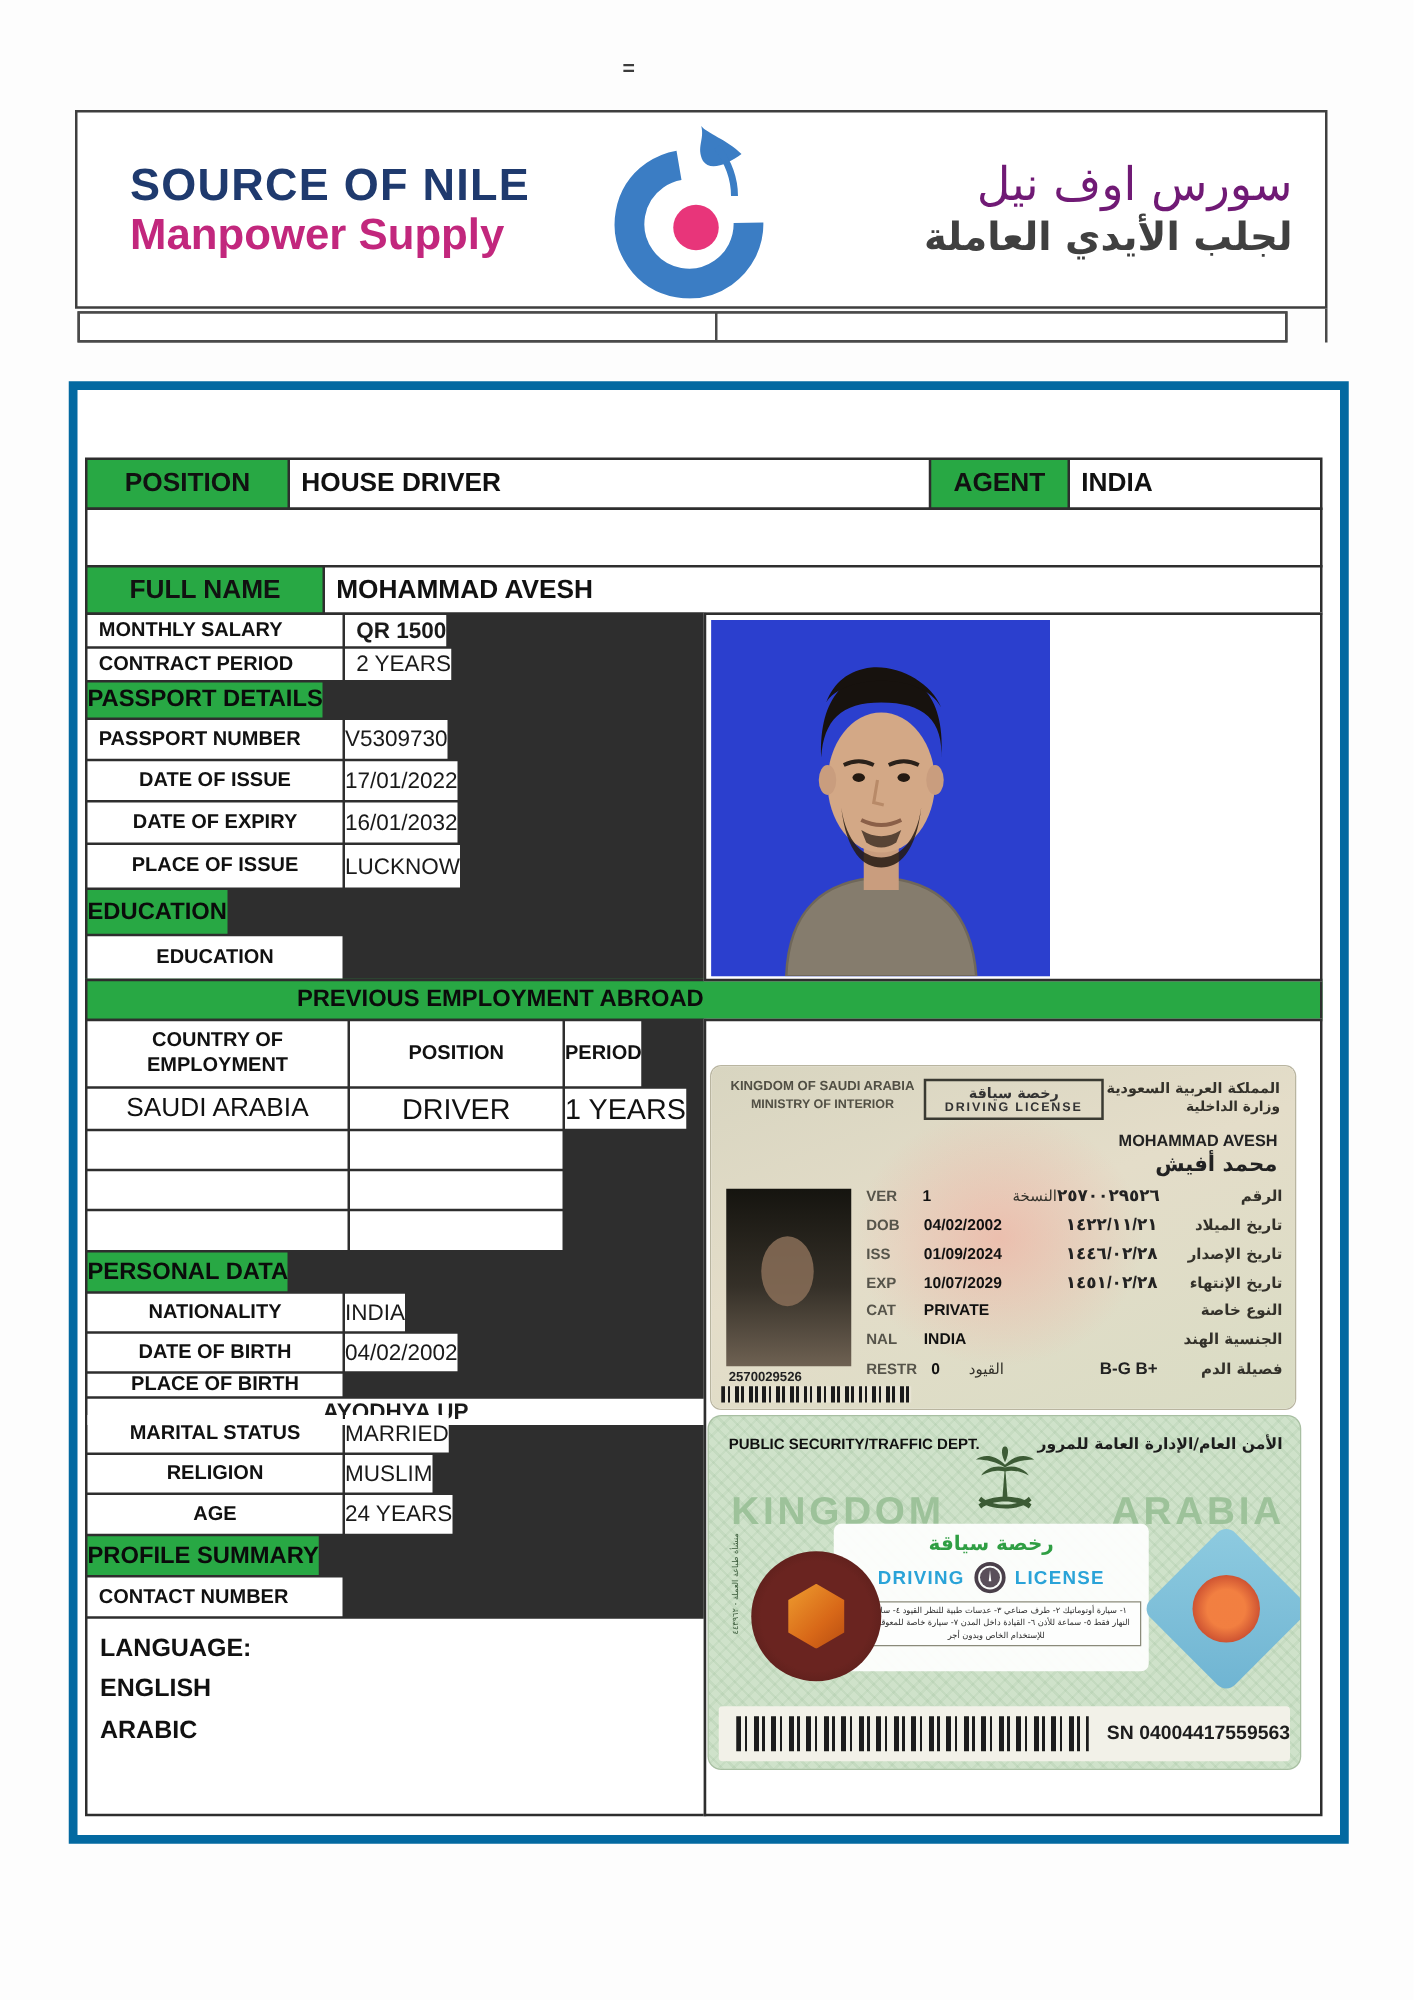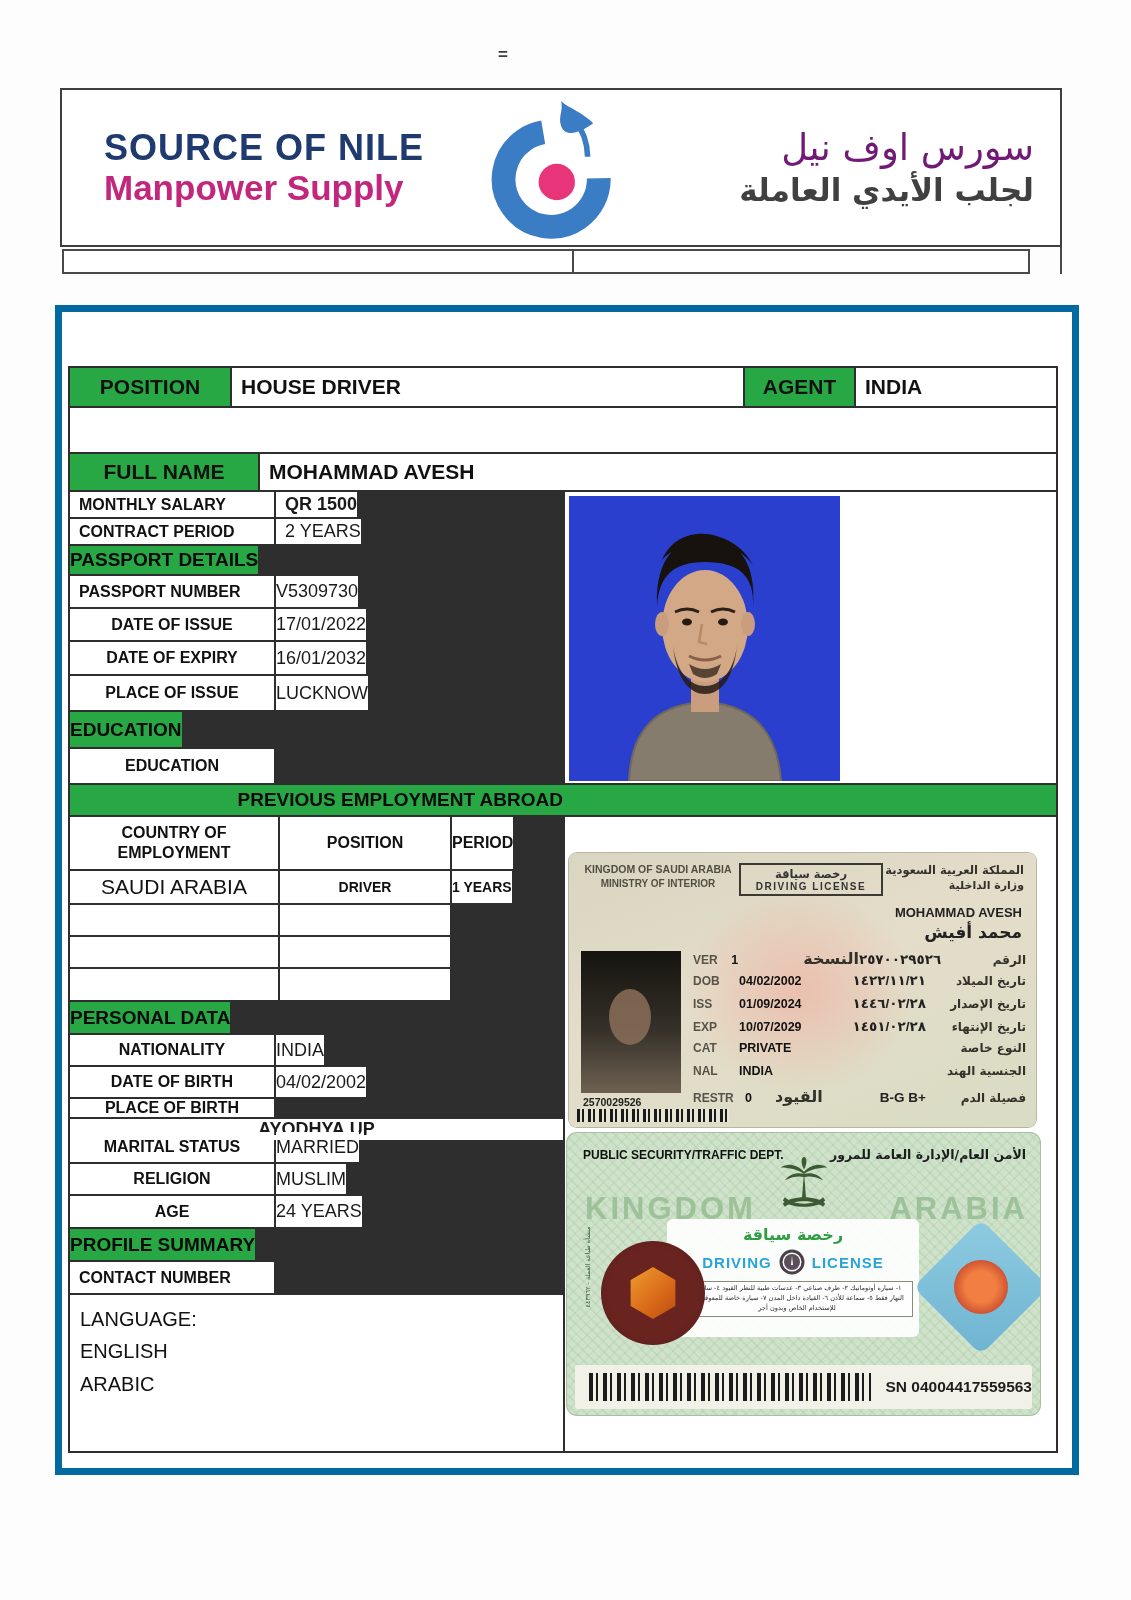--- a/index.html
+++ b/index.html
@@ -57,25 +57,25 @@
   .bold{font-weight:bold;}
 
   .band-green{left:6px;top:471px;width:990px;height:34px;background:#28a844;border:2px solid #2e2e2e;
               display:flex;align-items:center;}
   .band-green span{width:493px;text-align:right;font-size:19px;font-weight:bold;color:#0b0b0b;}
 
   .emp1{width:208px;font-size:16px;font-weight:bold;justify-content:center;text-align:center;line-height:1.25;}
   .emp2{width:170px;font-size:16px;justify-content:center;text-align:center;}
   .emp3{flex:1 1 auto;font-size:16px;justify-content:center;text-align:center;}
   .emphdr .c{font-weight:bold;}
-  .empval .c{font-size:14px;font-weight:bold;}
+  .empval .c{font-size:23px;font-weight:normal;}
 
   .profile-cell{flex-direction:column!important;align-items:flex-start!important;justify-content:flex-start;
                 padding:8px 0 0 10px;}
-  .profile-cell div{font-size:20px;font-weight:normal;line-height:1.62;}
+  .profile-cell div{font-size:20px;font-weight:bold;line-height:1.62;}
 
   
   .photo-cell{left:501px;top:178px;width:495px;height:295px;border:2px solid #2e2e2e;background:#fff;}
   .photo{position:absolute;left:4px;top:4px;width:271px;height:285px;background:#2b3fce;overflow:hidden;}
   .right-cell{left:501px;top:503px;width:495px;height:638px;border:2px solid #2e2e2e;background:#fff;}
 
   
   .lic1{position:absolute;left:4px;top:36px;width:467px;height:274px;border-radius:8px;overflow:hidden;
         background:linear-gradient(160deg,#d8d5c0 0%,#e4ddc9 45%,#d9dcc4 100%);box-shadow:0 0 0 1px #b9b5a0;}
   .lic1 .blob{position:absolute;left:115px;top:35px;width:230px;height:205px;
@@ -97,21 +97,21 @@
             background:linear-gradient(#15140f,#353028 55%,#6e6152);}
   .l1-photo .face{position:absolute;left:28px;top:38px;width:42px;height:56px;border-radius:50%;
                   background:#8a6f58;opacity:.85;}
   .l1-num{position:absolute;left:14px;top:243px;font-size:10.5px;font-weight:bold;color:#222;}
   .l1-bar{position:absolute;left:8px;top:256px;width:152px;height:13px;
           background:repeating-linear-gradient(90deg,#1a1a1a 0 3px,#e8e4d4 3px 5px,#1a1a1a 5px 7px,#e8e4d4 7px 11px);}
   .l1-fields{position:absolute;left:124px;top:96px;right:10px;}
   .lf{display:flex;align-items:baseline;height:23px;}
   .lf-en{width:46px;font-size:12px;font-weight:bold;color:#56544а;color:#56544a;}
   .lf-val{min-width:72px;font-size:12.5px;font-weight:bold;color:#111;}
-  .lf-mid{font-size:16px;font-weight:bold;color:#33312a;}
+  .lf-mid{font-size:12px;font-weight:normal;color:#33312a;}
   .lf-sp{flex:1;}
   .lf-arval{font-size:13.5px;font-weight:bold;color:#222;margin-right:8px;direction:ltr;}
   .lf-ar{width:92px;text-align:right;font-size:12px;font-weight:bold;color:#33312a;}
 
   
   .lic2{position:absolute;left:2px;top:316px;width:473px;height:282px;border-radius:10px;overflow:hidden;
         background:#cfe2ca;box-shadow:0 0 0 1px #a8bfa2;}
   .lic2 .guil{position:absolute;inset:0;background:
       repeating-linear-gradient(45deg,rgba(100,150,100,.10) 0 2px,transparent 2px 7px),
       repeating-linear-gradient(-45deg,rgba(100,150,100,.08) 0 2px,transparent 2px 8px);}

